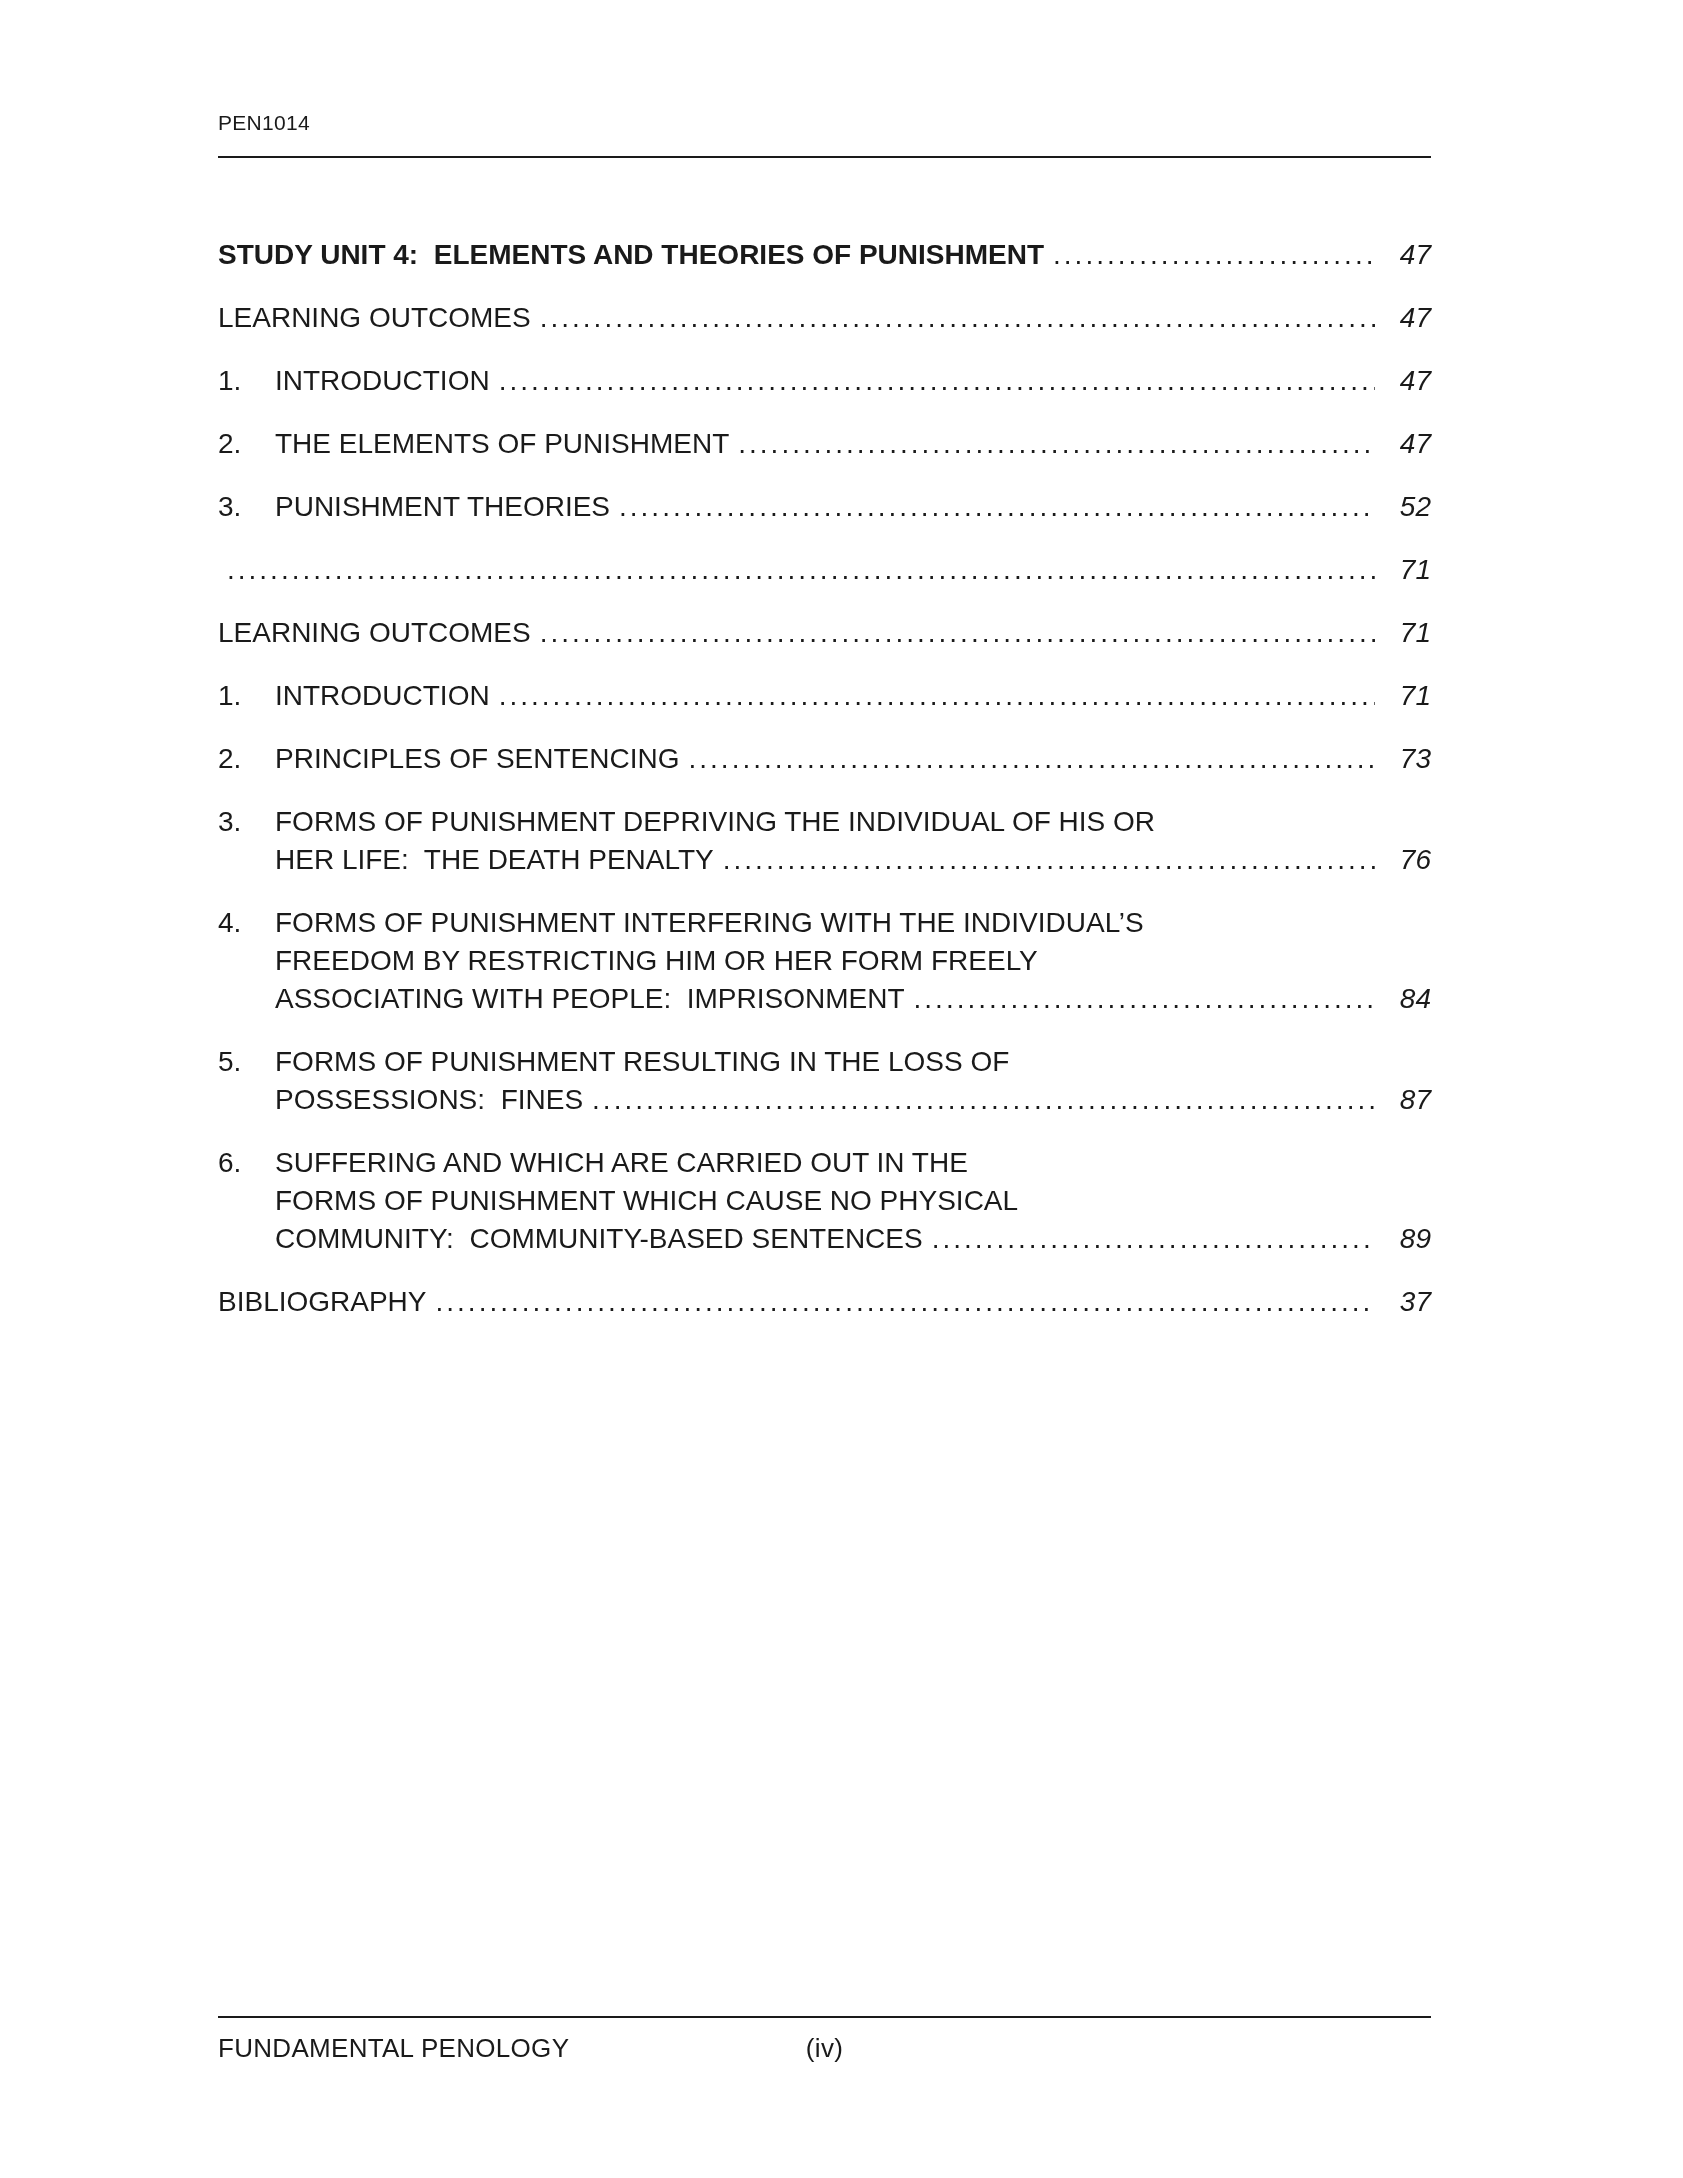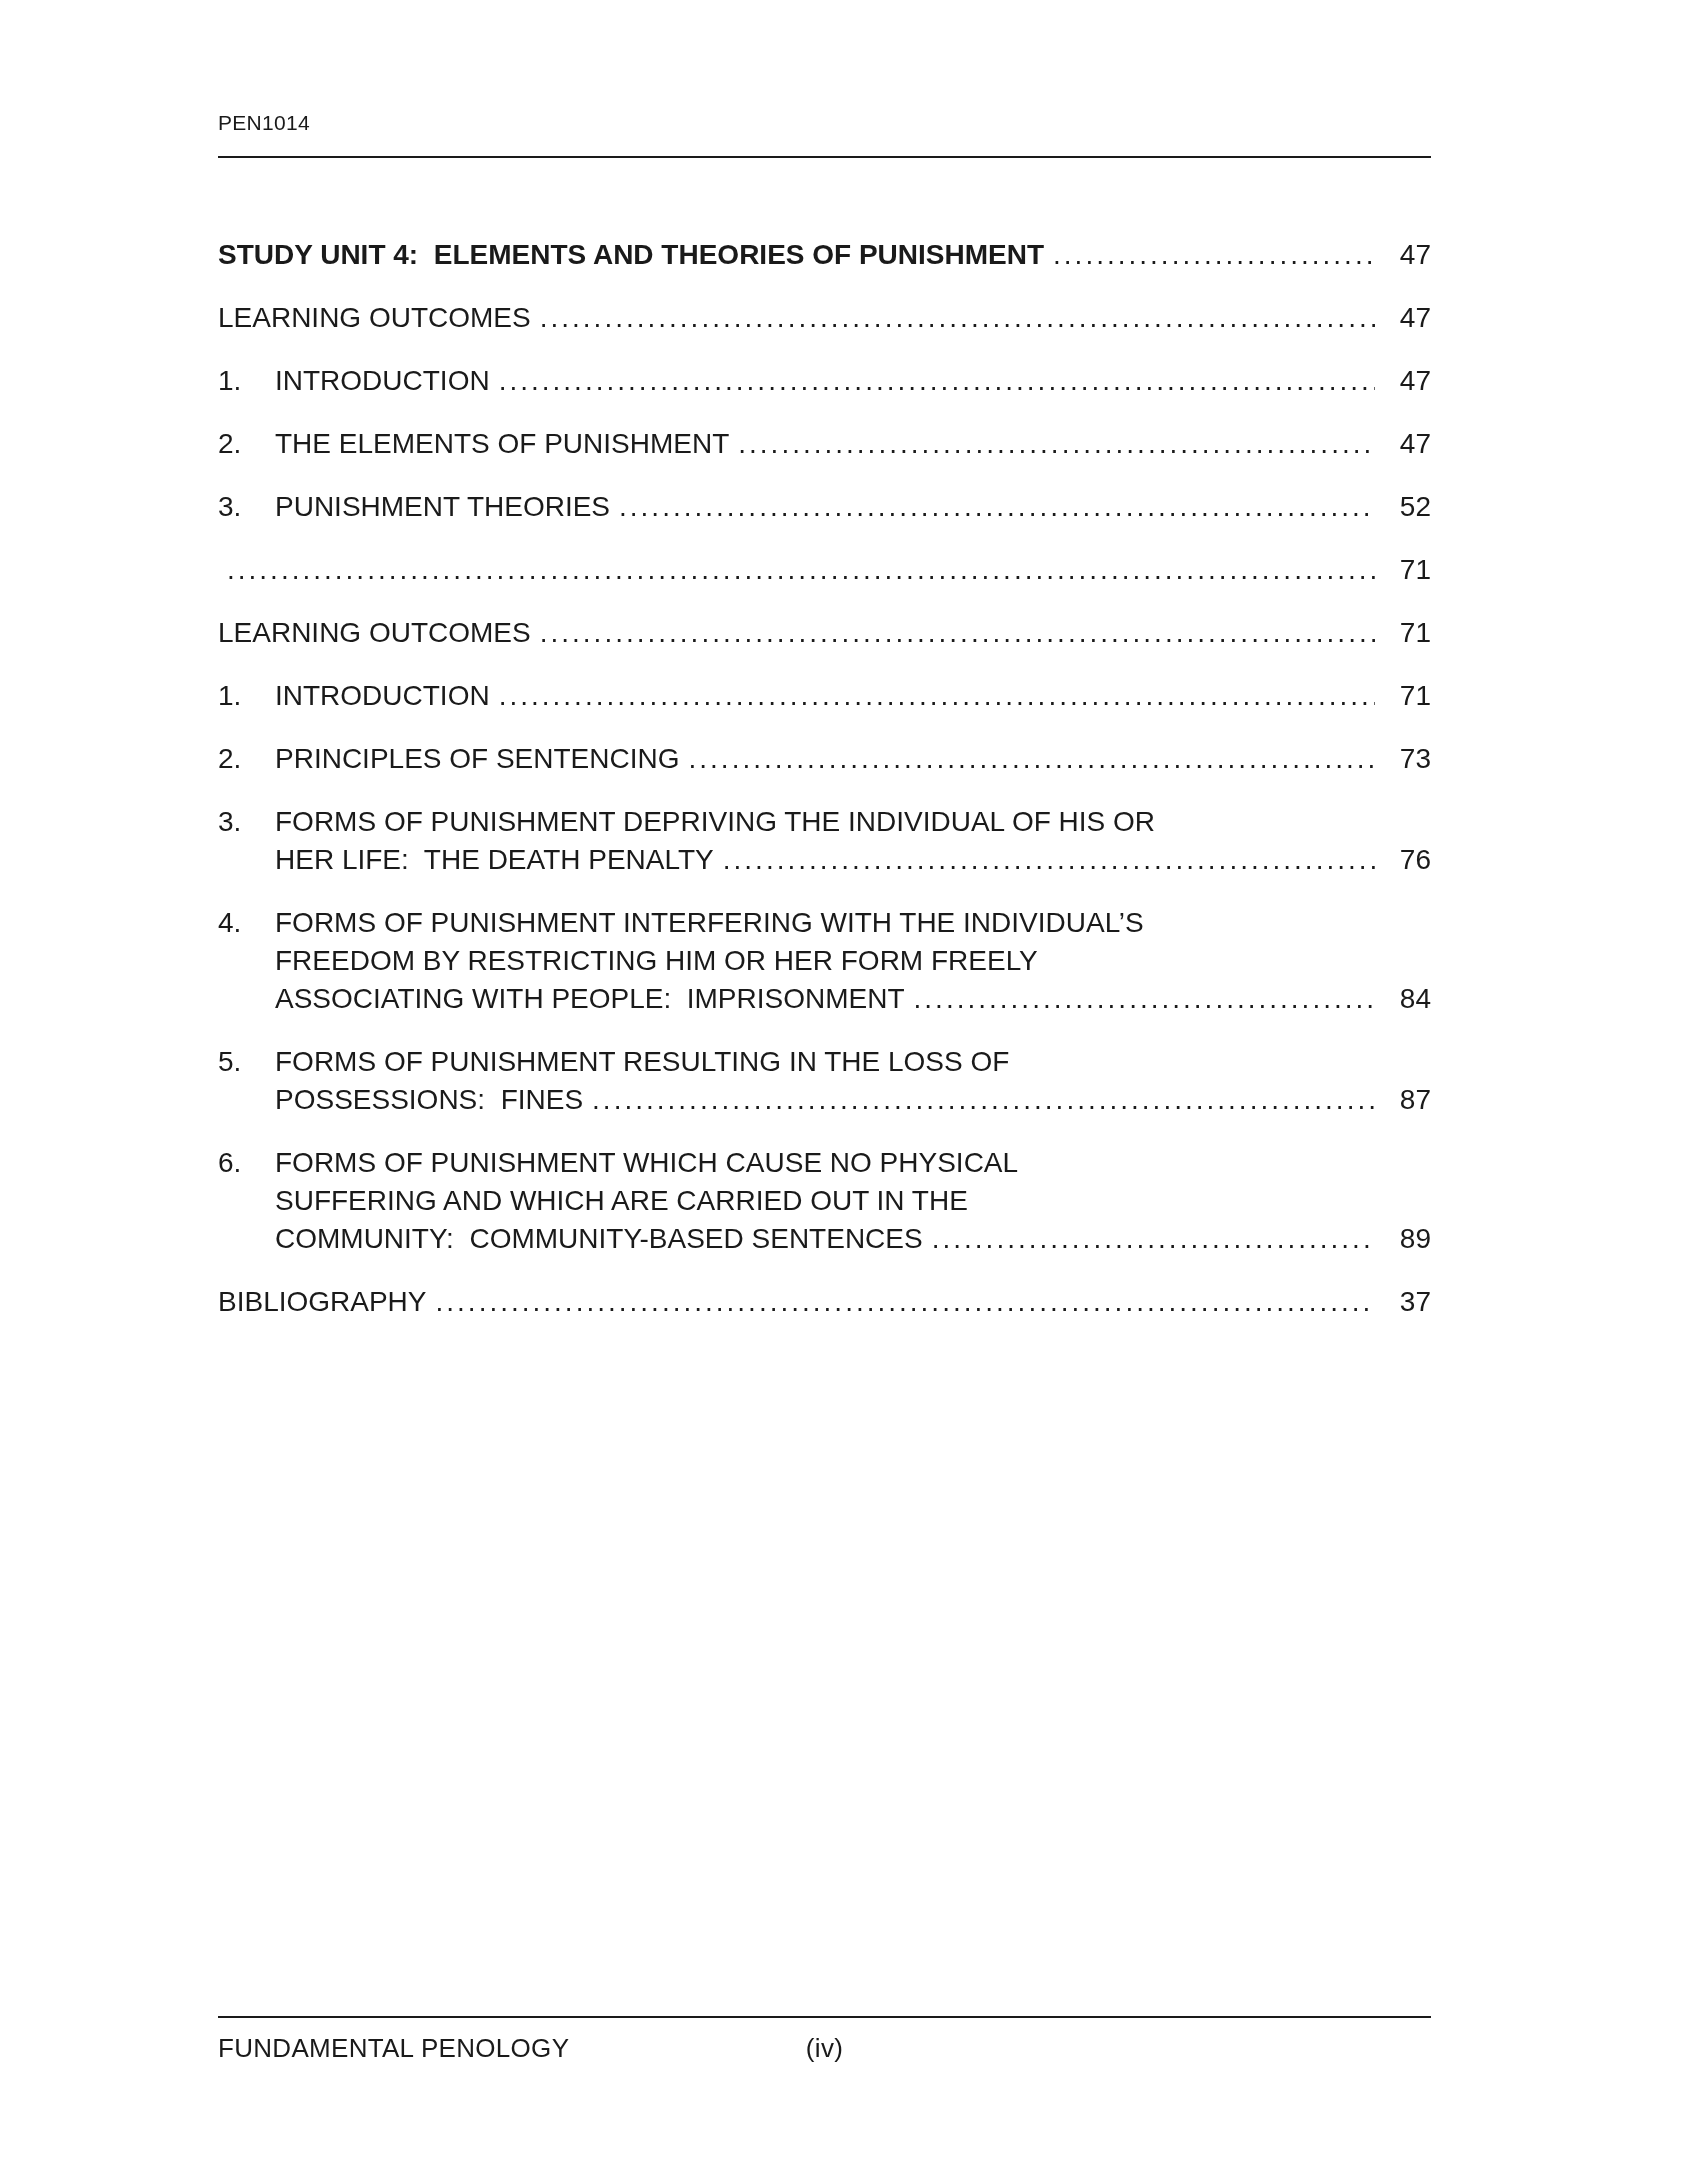--- a/index.html
+++ b/index.html
@@ -69,20 +69,21 @@
     color: #1a1a1a;
   }
   .leader::after {
     content: "...........................................................................................................................................................................................................";
   }
 
   .toc-page {
     min-width: 46px;
     text-align: right;
     flex-shrink: 0;
+    font-style: italic;
   }
 
   .page-footer {
     position: absolute;
     left: 218px;
     right: 252px;
     top: 2016px;
     border-top: 2px solid #1a1a1a;
     padding-top: 15px;
     font-size: 26px;
@@ -232,22 +233,22 @@
         <span class="toc-text">POSSESSIONS:  FINES</span>
         <span class="leader"></span>
         <span class="toc-page">87</span>
       </div>
     </div>
   </div>
 
   <div class="toc-entry">
     <span class="toc-num">6.</span>
     <div class="toc-body">
+      <div class="toc-line"><span class="toc-text">SUFFERING AND WHICH ARE CARRIED OUT IN THE</span></div>
       <div class="toc-line"><span class="toc-text">FORMS OF PUNISHMENT WHICH CAUSE NO PHYSICAL</span></div>
-      <div class="toc-line"><span class="toc-text">SUFFERING AND WHICH ARE CARRIED OUT IN THE</span></div>
       <div class="toc-line toc-line-last">
         <span class="toc-text">COMMUNITY:  COMMUNITY-BASED SENTENCES</span>
         <span class="leader"></span>
         <span class="toc-page">89</span>
       </div>
     </div>
   </div>
 
   <div class="toc-entry">
     <div class="toc-body">

